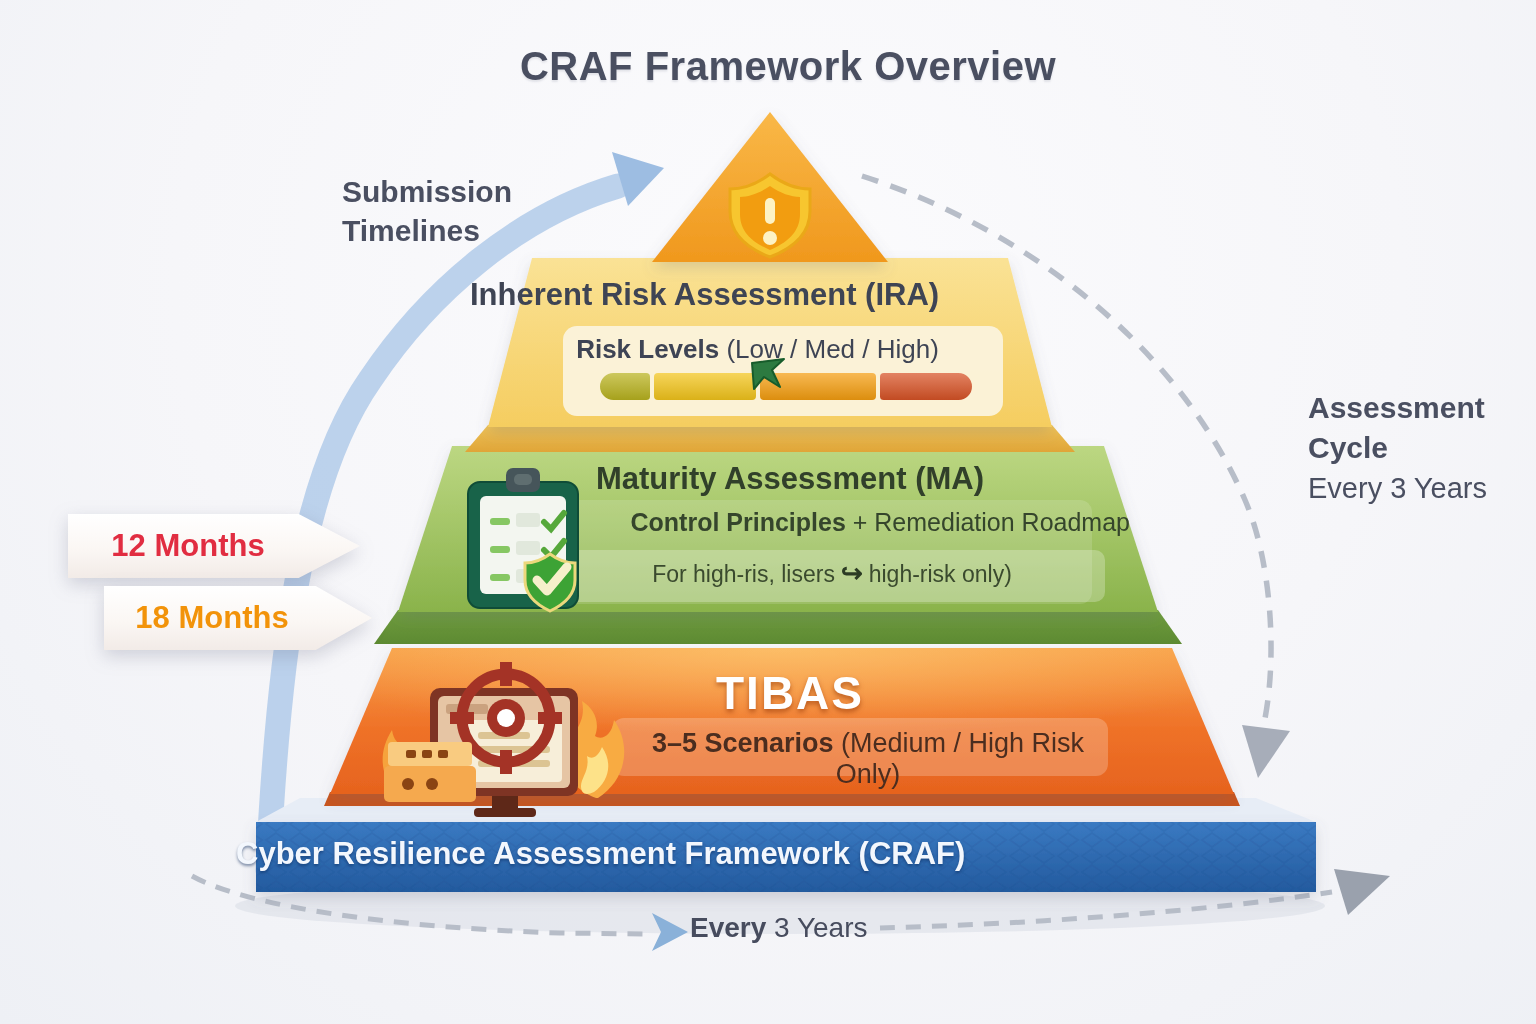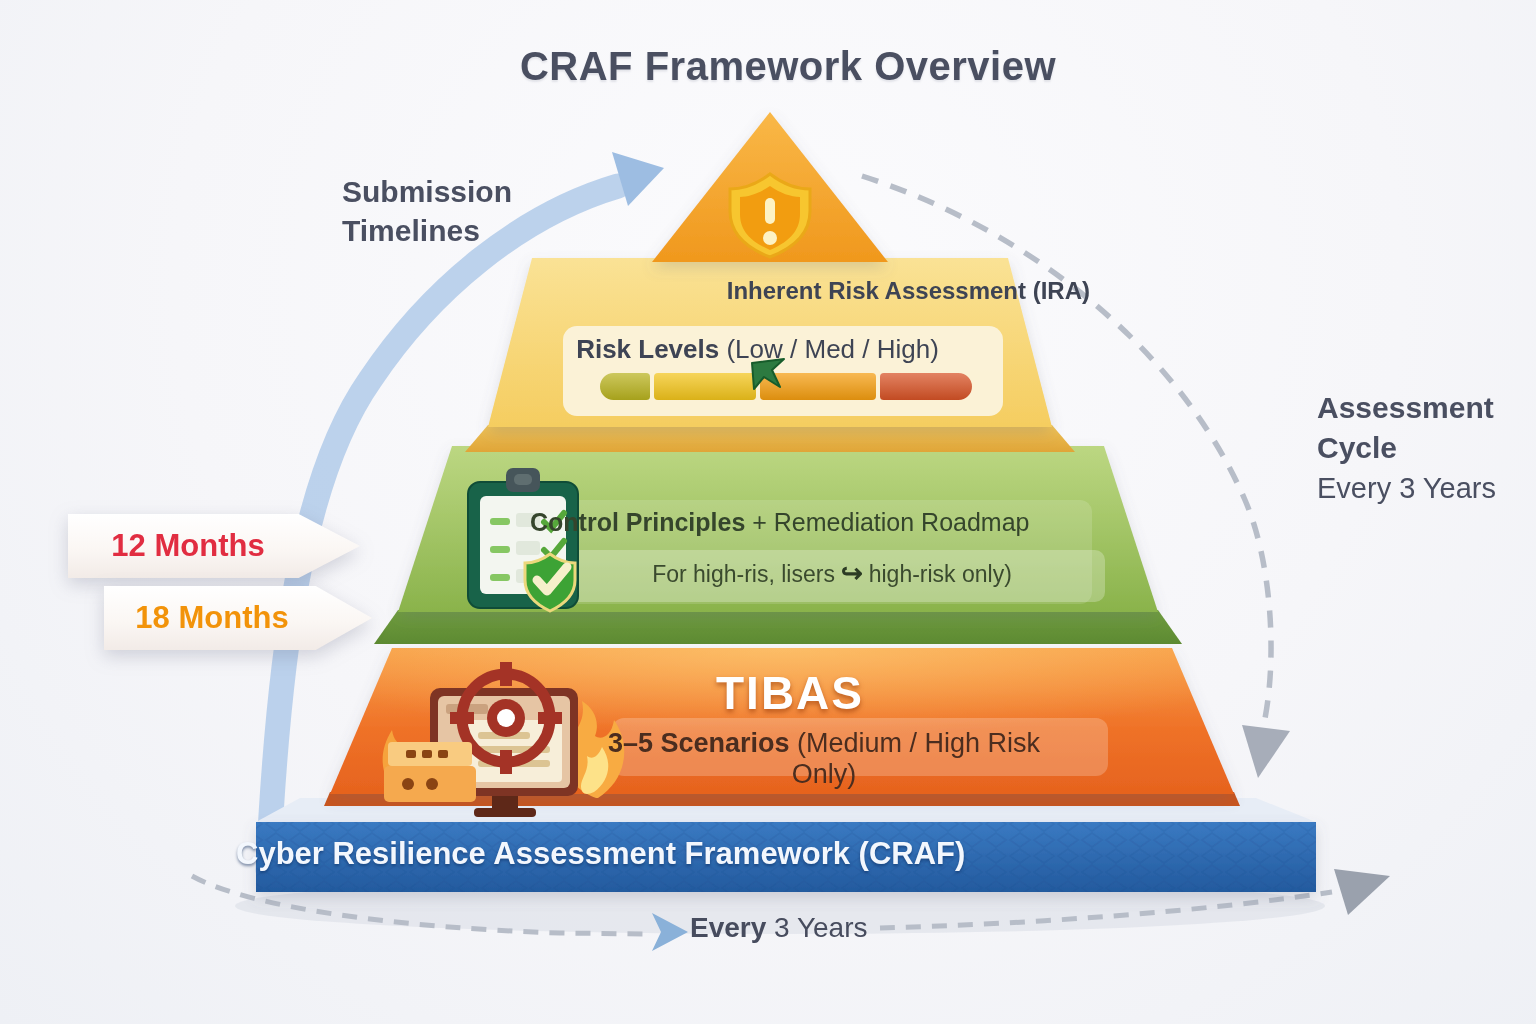--- a/index.html
+++ b/index.html
@@ -6,44 +6,44 @@
   .stage{
     position:relative;width:1536px;height:1024px;overflow:hidden;
     background:radial-gradient(ellipse at 50% 28%, #fbfbfd 0%, #f6f6f9 55%, #eef0f5 100%);
     font-family:"Liberation Sans", sans-serif;color:#474c5e;padding-left:40px;
   }
   .scene{position:absolute;left:0;top:0;}
   .txt{position:absolute;}
   .page-title{top:44px;left:0;width:100%;text-align:center;font-size:40px;font-weight:700;
     color:#4a4f61;letter-spacing:.5px;text-shadow:0 2px 2px rgba(120,125,150,.18);}
   .submission{left:342px;top:172px;font-size:30px;font-weight:700;color:#4a4f61;line-height:39px;}
-  .cycle-note{left:1308px;top:388px;font-size:30px;color:#4a4f61;line-height:40px;margin-left:9px;}
+  .cycle-note{left:1308px;top:388px;font-size:30px;color:#4a4f61;line-height:40px;}
   .cycle-note .b{font-weight:700;}
   .cycle-note .r{font-weight:400;font-size:29px;}
 
-  .ira-title{left:470px;top:277px;width:620px;text-align:right;font-size:24px;font-weight:700;color:#3e4454;}
+  .ira-title{left:470px;top:277px;width:620px;text-align:left;font-size:31px;font-weight:700;color:#3e4454;}
   .risk-line{left:540px;top:334px;width:435px;text-align:center;font-size:26px;color:#3e4454;}
   .risk-line .b{font-weight:700;}
   .risk-bar{position:absolute;left:600px;top:373px;width:372px;height:27px;display:flex;gap:4px;}
   .seg{background-image:linear-gradient(180deg,rgba(255,255,255,.28),rgba(0,0,0,.10));}
   .seg1{flex:0 0 50px;border-radius:14px 4px 4px 14px;}
   .seg2{flex:0 0 102px;border-radius:4px;}
   .seg3{flex:0 0 116px;border-radius:4px;}
   .seg4{flex:1 1 auto;border-radius:4px 14px 14px 4px;}
   .risk-marker{position:absolute;left:146px;top:-16px;width:44px;height:44px;}
 
   .ma-title{left:485px;top:461px;width:610px;text-align:center;font-size:31px;font-weight:700;color:#31402a;}
-  .ma-line2{left:530px;top:508px;width:600px;text-align:left;font-size:25px;color:#35452c;}
+  .ma-line2{left:530px;top:508px;width:600px;text-align:right;font-size:25px;color:#35452c;}
   .ma-line2 .b{font-weight:700;}
   .ma-line3{left:552px;top:558px;width:560px;text-align:center;font-size:23px;color:#3a4a2e;}
   .ma-line3 .arrow{font-weight:700;font-size:26px;padding:0 6px;color:#2c3b24;}
 
   .tibas-title{left:490px;top:666px;width:600px;text-align:center;font-size:46px;font-weight:700;color:#ffffff;
     letter-spacing:2px;text-shadow:0 3px 5px rgba(140,45,0,.55);}
-  .tibas-line{left:576px;top:728px;width:496px;text-align:center;font-size:27px;color:#4b2d1f;}
+  .tibas-line{left:620px;top:728px;width:496px;text-align:center;font-size:27px;color:#4b2d1f;}
   .tibas-line .b{font-weight:700;}
 
   .craf-title{left:236px;top:836px;width:1040px;text-align:left;font-size:31px;font-weight:700;color:#f3f7fd;
     text-shadow:0 2px 3px rgba(10,40,90,.5);}
 
   .badge{position:absolute;height:64px;filter:drop-shadow(0 6px 9px rgba(90,95,125,.25));}
   .badge-shape{width:100%;height:100%;clip-path:polygon(0 0,79% 0,100% 50%,79% 100%,0 100%);
     background:linear-gradient(180deg,#ffffff 0%,#fbf7f4 55%,#f2ebe7 100%);
     display:flex;align-items:center;justify-content:center;padding-right:52px;box-sizing:border-box;
     font-size:31px;font-weight:700;margin-top:37px;}
@@ -233,20 +233,21 @@
   <div class="risk-bar">
     <div class="seg seg1" style="background-color: rgb(185, 179, 31);"></div>
     <div class="seg seg2" style="background-color: rgb(243, 197, 27);"></div>
     <div class="seg seg3" style="background-color: rgb(245, 158, 16);"></div>
     <div class="seg seg4" style="background-color: rgb(216, 83, 38);"></div>
     <svg class="risk-marker" viewBox="0 0 44 44">
       <path d="M6,6 L38,2 L26,13 L34,30 L18,20 L8,32 Z" fill="#2c7a40" stroke="#175c2b" stroke-width="2" stroke-linejoin="round"></path>
     </svg>
   </div>
 
+  <div class="txt ma-title">Maturity Assessment (MA)</div>
 
   <div class="txt ma-line2">
     <span class="b">Control Principles</span><span> + Remediation Roadmap</span>
   </div>
 
   <div class="txt ma-line3">
     <span>For high-ris, lisers</span><span class="arrow">↪</span><span>high-risk only)</span>
   </div>
 
   <div class="txt tibas-title">TIBAS</div>

